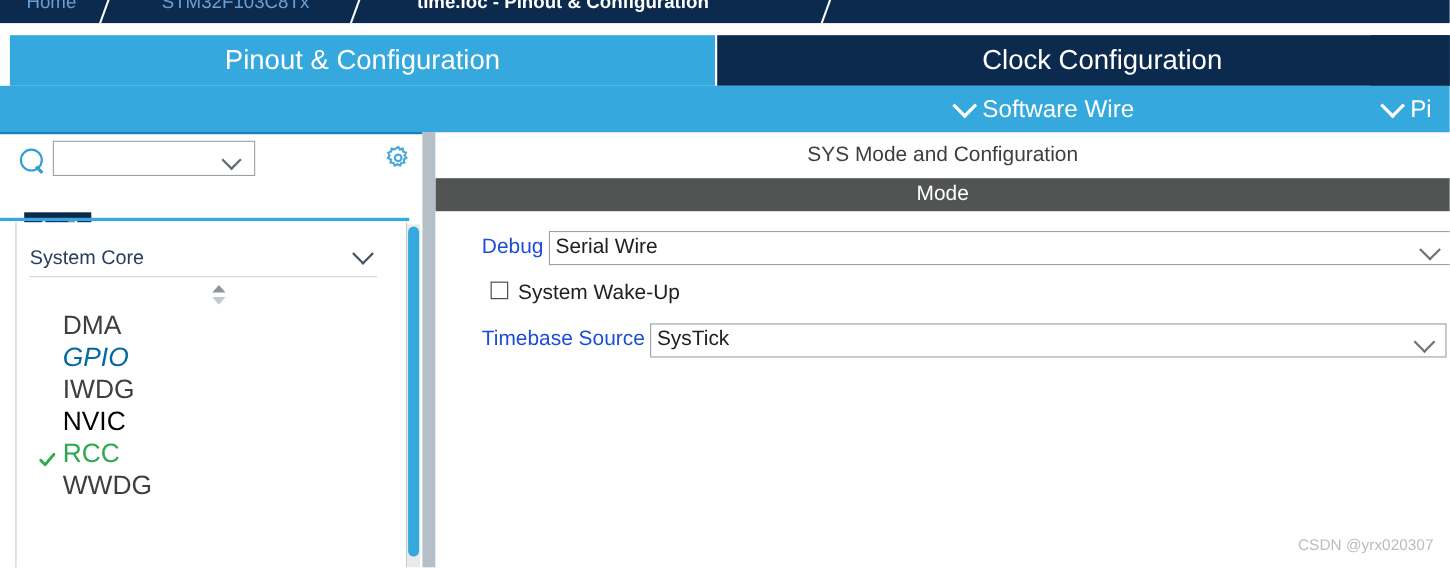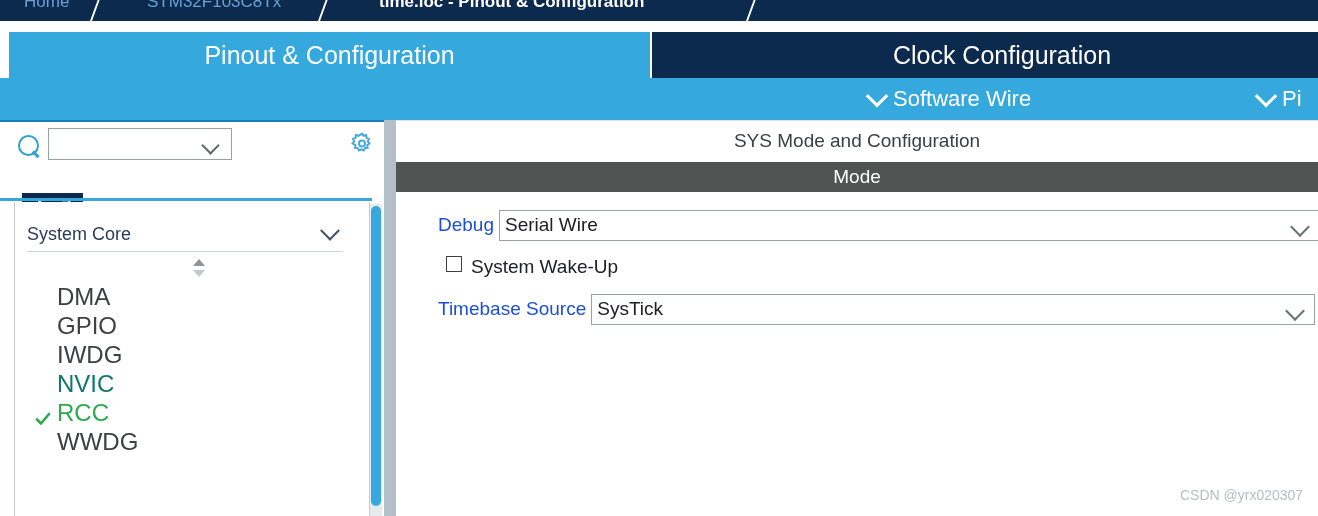--- a/index.html
+++ b/index.html
@@ -423,29 +423,29 @@
           <path d="M9 19 L15 12 L3 12 Z" fill="#c3c9cd"></path>
         </svg>
       </span>
 
       <div class="tree-list">
 
         <div class="tree-item" style="color:#3c4043;">
           <span>DMA</span>
         </div>
 
-        <div class="tree-item" style="color:#404040;">
+        <div class="tree-item" style="color:#0369a1;font-style:italic;">
           <span>GPIO</span>
         </div>
 
         <div class="tree-item" style="color:#3c4043;">
           <span>IWDG</span>
         </div>
 
-        <div class="tree-item" style="color:#0f766e;">
+        <div class="tree-item" style="color:#000000;">
           <span>NVIC</span>
         </div>
 
         <div class="tree-item" style="color:#2eaa4e;">
           <span class="tick">
             <svg width="16" height="16" viewBox="0 0 16 16" aria-hidden="true">
               <path d="M2 8.5 L6 12.5 L14 3" fill="none" stroke="#2eaa4e" stroke-width="2.6" stroke-linecap="round" stroke-linejoin="round"></path>
             </svg>
           </span>
           <span>RCC</span>

